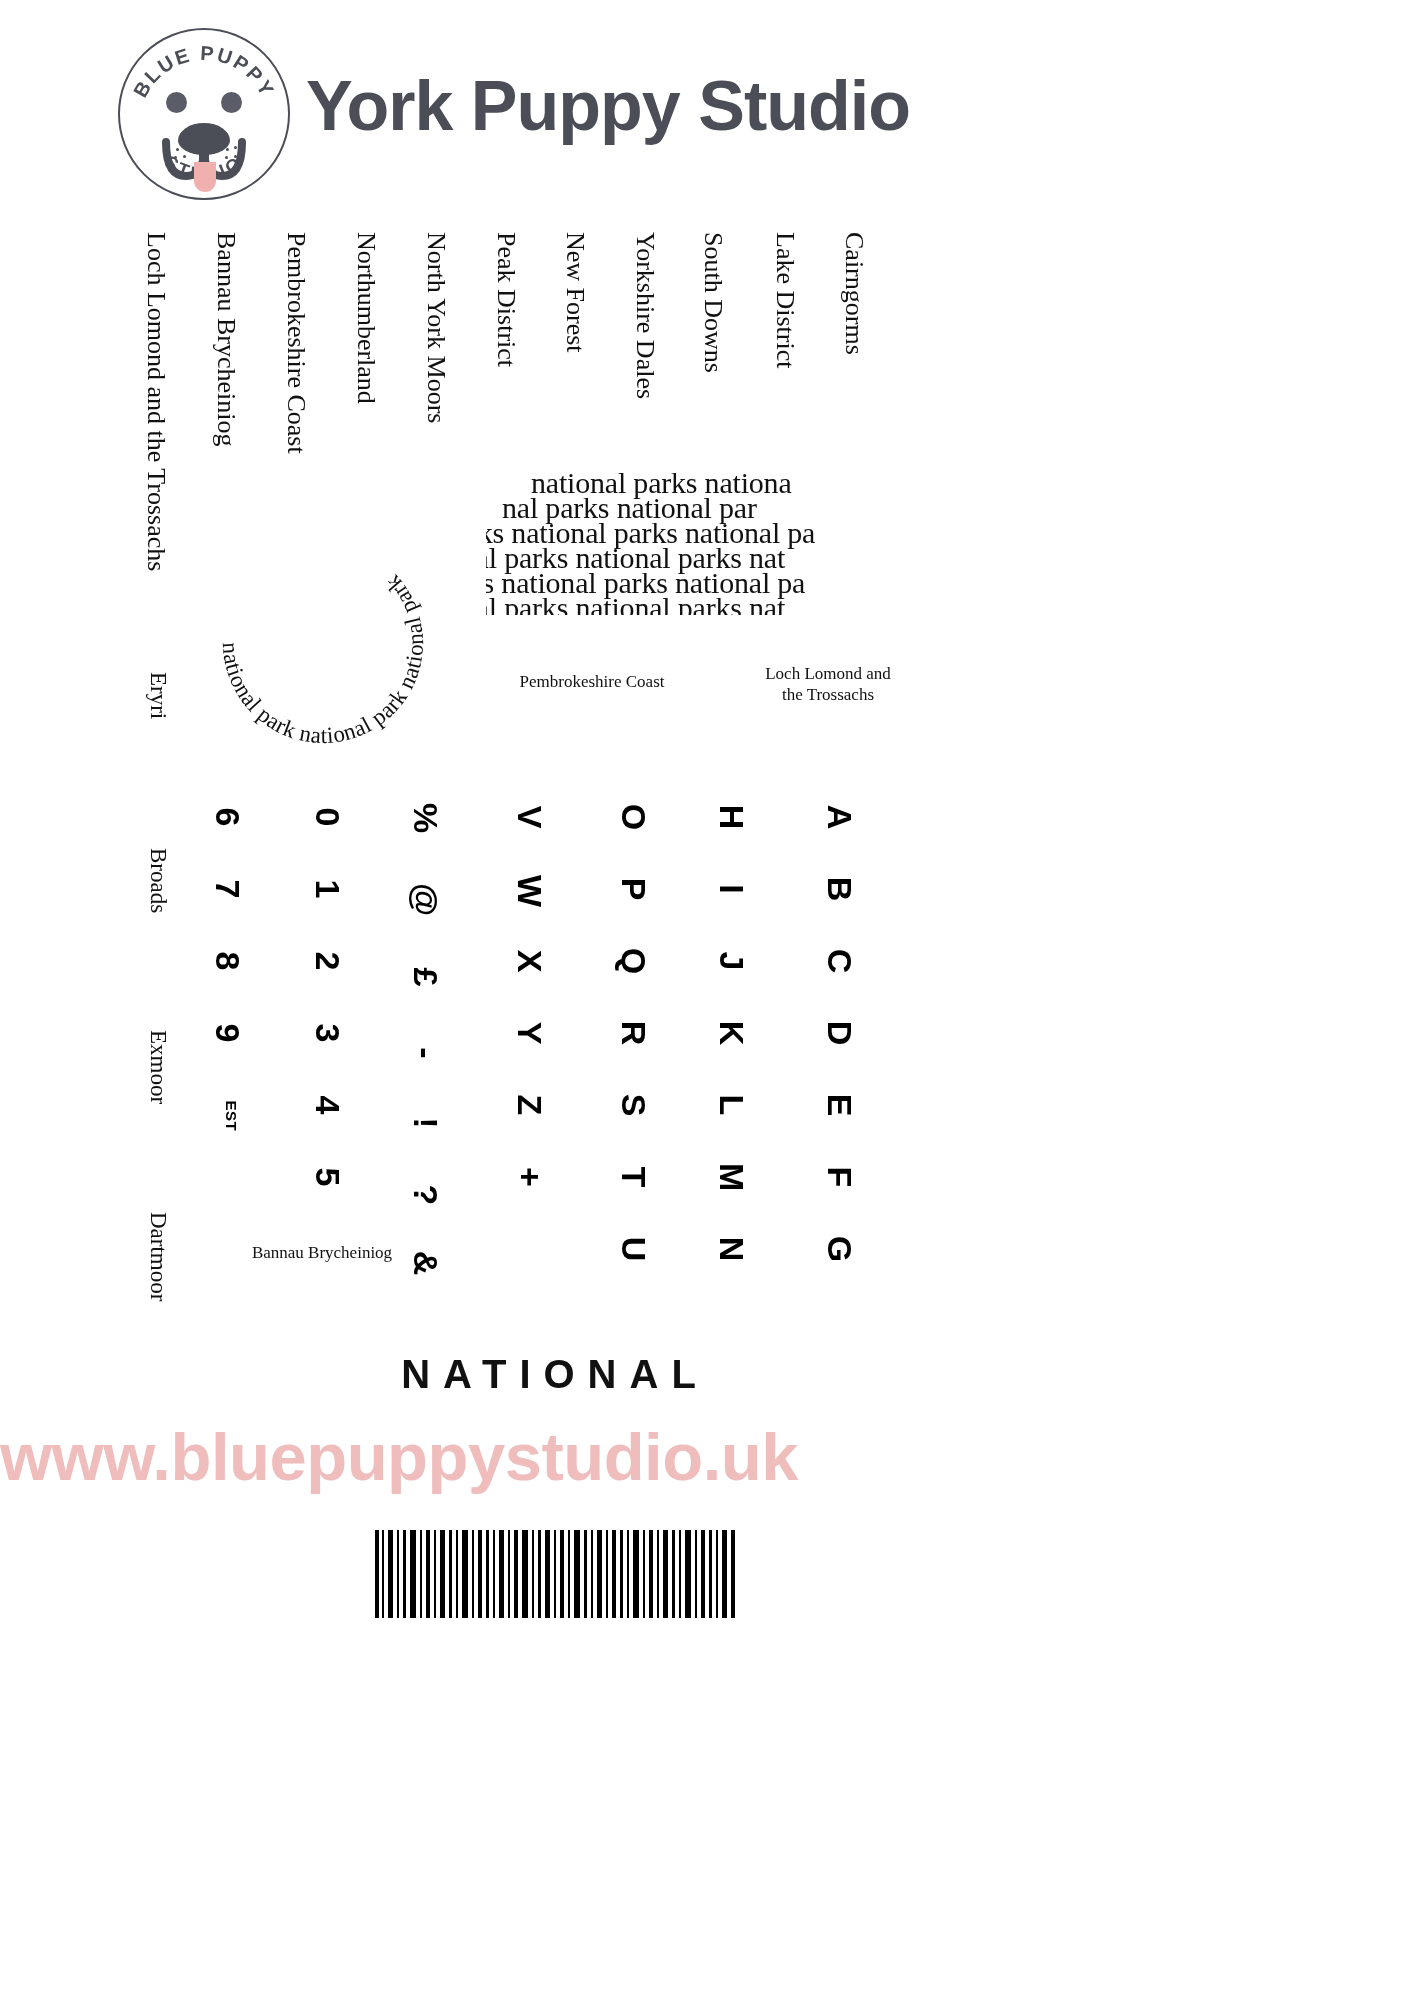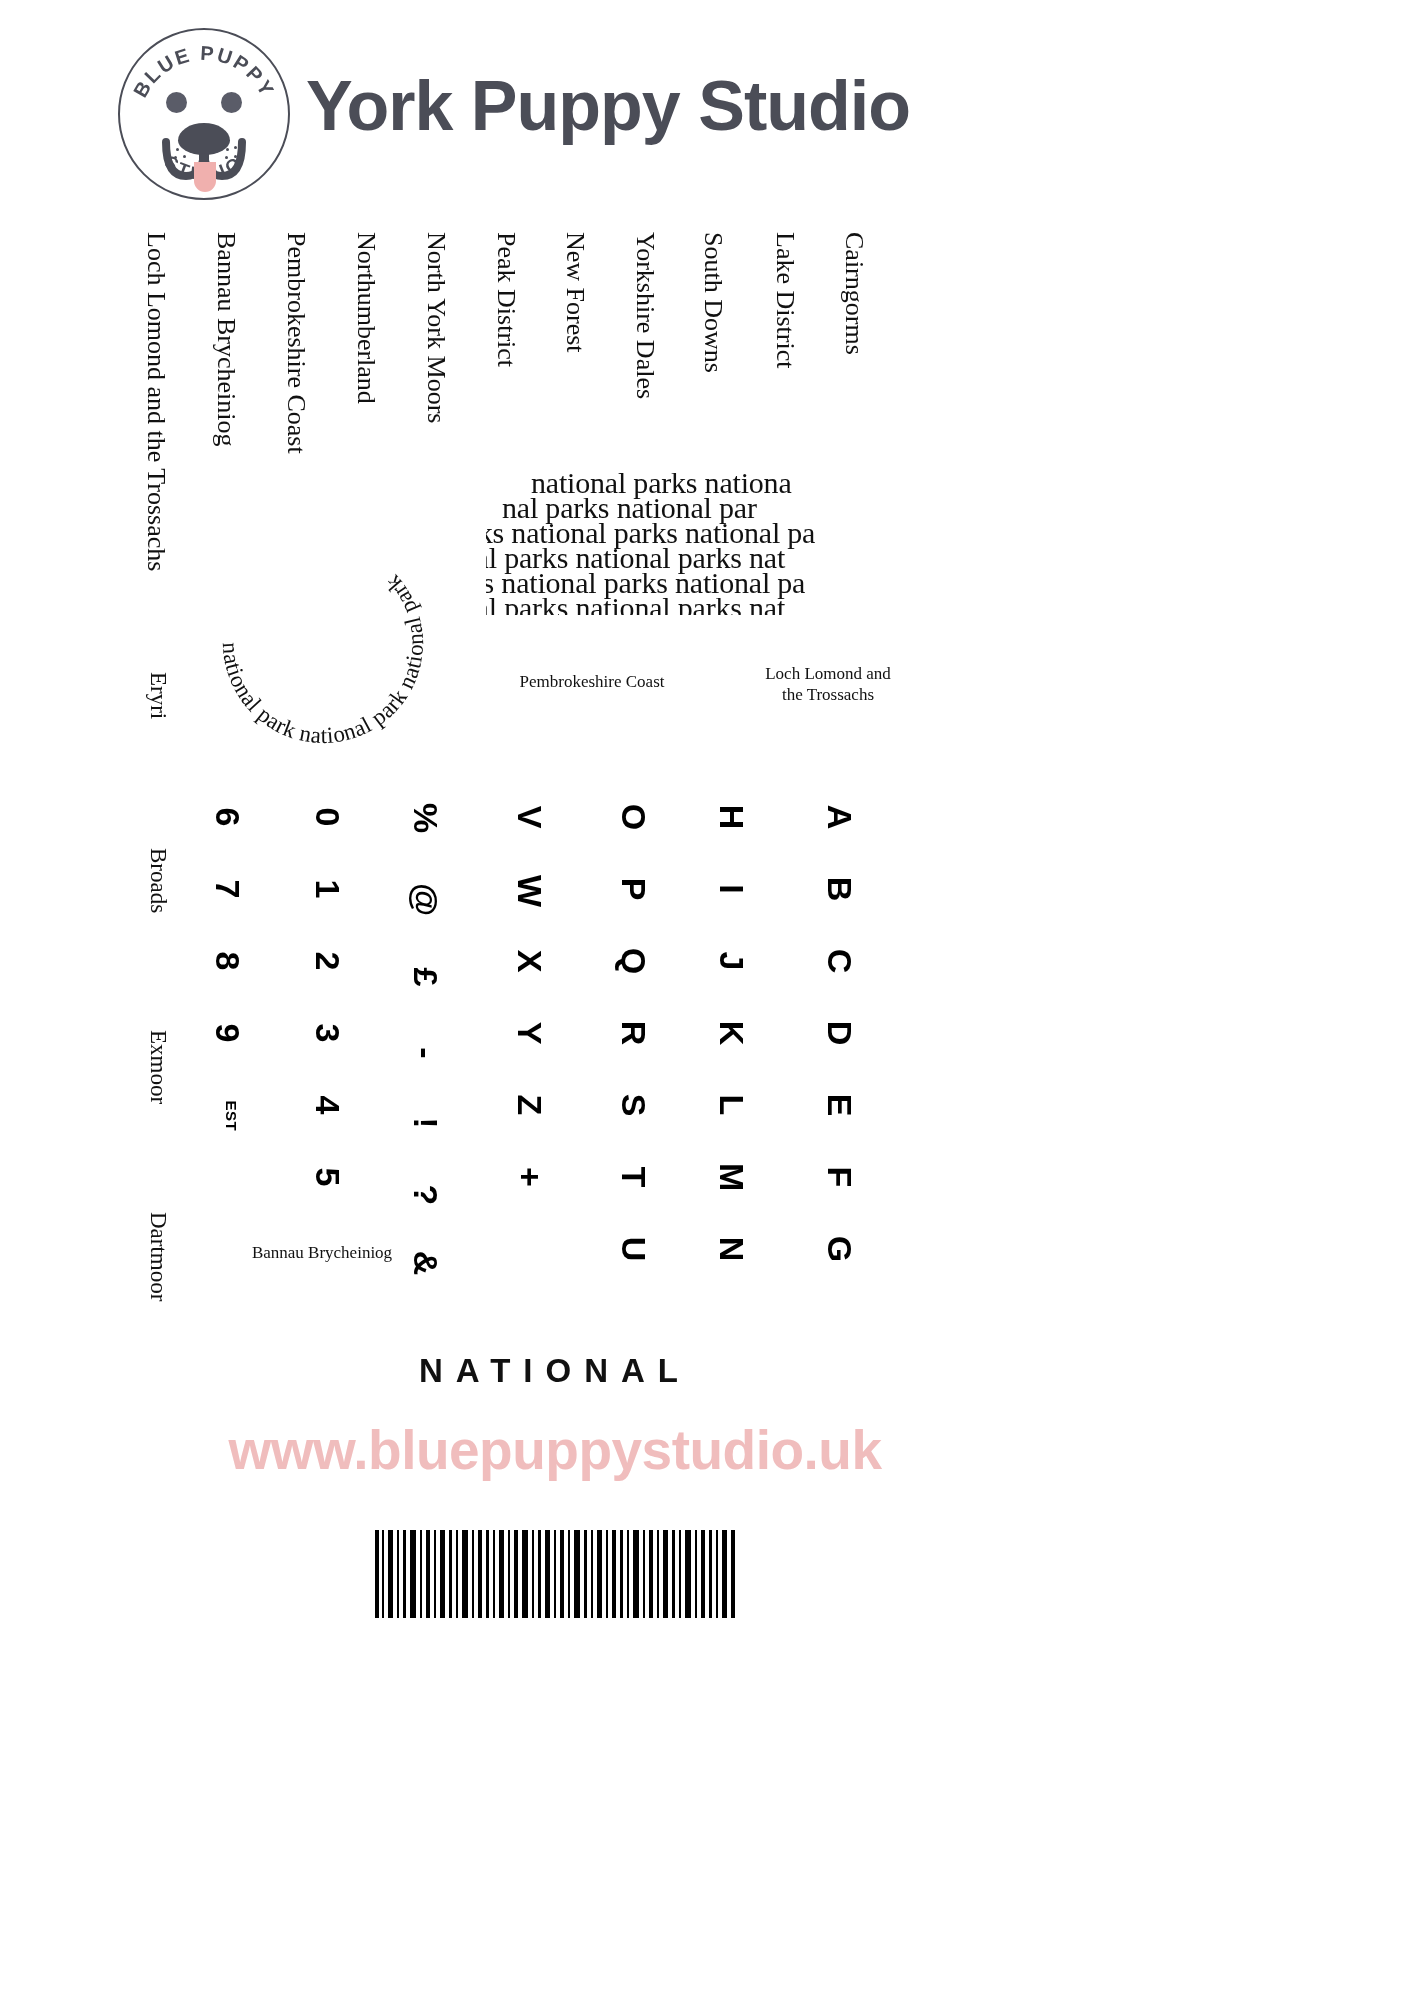--- a/index.html
+++ b/index.html
@@ -110,28 +110,28 @@
     white-space:nowrap;
   }
   .glyph.big{font-size:34px;}
   .glyph.est{font-size:15px;letter-spacing:0.5px;}
 
   
   .national-word{
     position:absolute;left:0;top:1352px;width:1110px;
     text-align:center;
     font-family:"Liberation Sans", sans-serif;
-    font-weight:bold;font-size:33px;color:#111;
+    font-weight:bold;font-size:40px;color:#111;
     letter-spacing:13px;
   }
   .site-url{
     position:absolute;left:0;top:1418px;width:1110px;
-    text-align:center;
-    font-family:"Liberation Sans", sans-serif;
-    font-weight:bold;font-size:55px;color:#f0bdbd;
+    text-align:left;
+    font-family:"Liberation Sans", sans-serif;
+    font-weight:bold;font-size:67px;color:#f0bdbd;
     letter-spacing:-0.5px;
   }
   .barcode{
     position:absolute;left:375px;top:1530px;width:365px;height:88px;
   }
   .barcode .bar{position:absolute;top:0;background:#000;height:100%;}
 </style>
 </head>
 <body>
 

